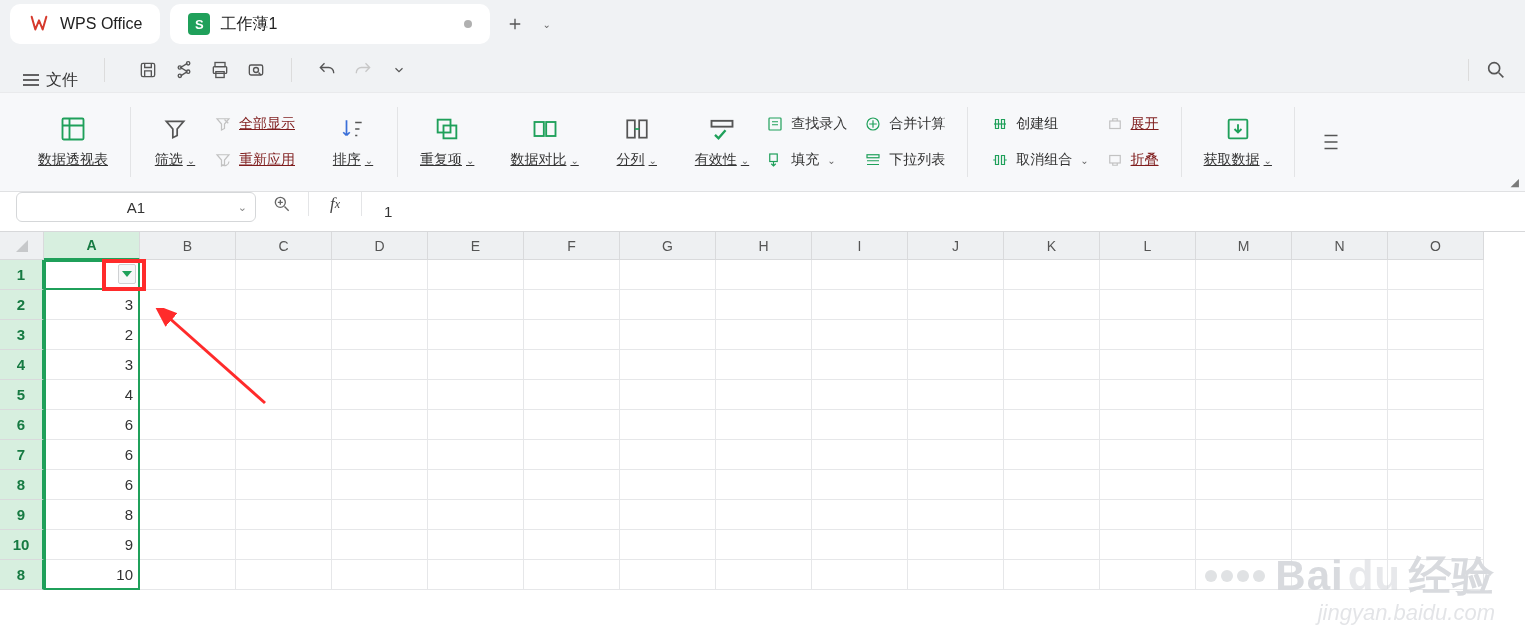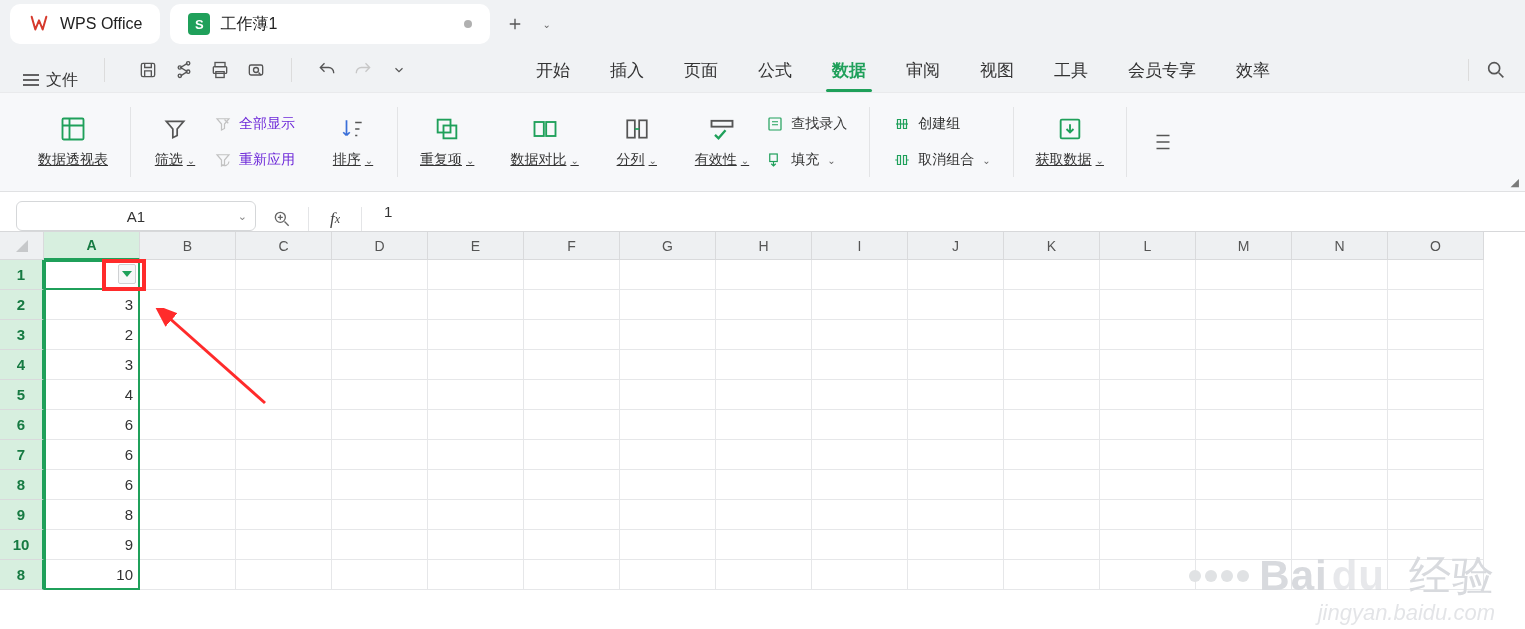--- a/index.html
+++ b/index.html
@@ -119,31 +119,31 @@
   .stack {
     display:flex; flex-direction:column; gap:8px; justify-content:center;
     padding: 0 4px;
   }
   .sm-btn {
     display:flex; align-items:center; gap:6px;
     font-size:14px; color:#333;
     height:28px; padding:0 4px;
     cursor:pointer;
   }
-  .sm-btn.disabled { color:#6d28d9; }
+  .sm-btn.disabled { color:#7f1d1d;text-decoration:underline; }
   .sm-btn .ic { width:20px; height:20px; display:flex; align-items:center; justify-content:center; }
   .chev { font-size:10px; color:#666; margin-left:2px; }
   .ribbon-collapse {
     position:absolute; right:2px; bottom:0; font-size:11px; color:#7a7a7a;
     padding:2px 4px;
   }
 
   
   .formula-bar {
-    display:flex; align-items:flex-end;
+    display:flex; align-items:flex-start;
     height:40px;
     background:#fff;
     border-bottom:1px solid #d7d8da;
     padding:0 16px; gap:14px;
   }
   .namebox {
     position:relative;
     width:240px; height:30px;
     border:1px solid #d5d7d9;
     border-radius:6px;
@@ -334,32 +334,20 @@
           </svg>
         </span>
       <span class="qat-icon">
           <svg width="14" height="14" viewBox="0 0 24 24" fill="none" stroke="#555" stroke-width="2">
             <path d="M6 9l6 6 6-6"></path>
           </svg>
         </span>
     </div>
   </div>
 
-  <div class="tabs">
-    <div class="tab">开始</div>
-    <div class="tab">插入</div>
-    <div class="tab">页面</div>
-    <div class="tab">公式</div>
-    <div class="tab active">数据</div>
-    <div class="tab">审阅</div>
-    <div class="tab">视图</div>
-    <div class="tab">工具</div>
-    <div class="tab">会员专享</div>
-    <div class="tab">效率</div>
-  </div>
 
   <div class="search-area">
     <div class="sep-v2"></div>
     <span class="qat-icon">
         <svg width="22" height="22" viewBox="0 0 24 24" fill="none" stroke="#555" stroke-width="1.8">
           <circle cx="10" cy="10" r="6"></circle>
           <path d="M15 15l5 5"></path>
         </svg>
       </span>
   </div>
@@ -503,20 +491,40 @@
         <span class="ic">
             <svg width="18" height="18" viewBox="0 0 24 24" fill="none" stroke="#1fa05a" stroke-width="1.6">
               <rect x="5" y="4" width="10" height="10"></rect>
               <path d="M10 14v5M7 17l3 3 3-3"></path>
             </svg>
           </span>
         <span>填充</span>
           <span class="chev">⌄</span>
       </div>
     </div>
+    <div class="stack">
+      <div class="sm-btn">
+        <span class="ic">
+            <svg width="18" height="18" viewBox="0 0 24 24" fill="none" stroke="#1fa05a" stroke-width="1.6">
+              <circle cx="12" cy="12" r="8"></circle>
+              <path d="M12 7v10M7 12h10"></path>
+            </svg>
+          </span>
+        <span>合并计算</span>
+      </div>
+      <div class="sm-btn">
+        <span class="ic">
+            <svg width="18" height="18" viewBox="0 0 24 24" fill="none" stroke="#1fa05a" stroke-width="1.6">
+              <rect x="4" y="5" width="16" height="4"></rect>
+              <path d="M4 13h16M4 18h16"></path>
+            </svg>
+          </span>
+        <span>下拉列表</span>
+      </div>
+    </div>
   </div>
   <div class="ribbon-sep"></div>
 
   <div class="ribbon-group">
     <div class="stack">
       <div class="sm-btn">
         <span class="ic">
             <svg width="18" height="18" viewBox="0 0 24 24" fill="none" stroke="#1fa05a" stroke-width="1.6">
               <path d="M6 6h4v12H6zM14 6h4v12h-4z"></path>
               <path d="M4 12h16"></path>
@@ -526,20 +534,40 @@
       </div>
       <div class="sm-btn">
         <span class="ic">
             <svg width="18" height="18" viewBox="0 0 24 24" fill="none" stroke="#1fa05a" stroke-width="1.6">
               <path d="M6 6h4v12H6zM14 6h4v12h-4z"></path>
               <path d="M3 12h3M18 12h3"></path>
             </svg>
           </span>
         <span>取消组合</span>
           <span class="chev">⌄</span>
+      </div>
+    </div>
+    <div class="stack">
+      <div class="sm-btn disabled">
+        <span class="ic">
+            <svg width="18" height="18" viewBox="0 0 24 24" fill="none" stroke="#c2c2c2" stroke-width="1.6">
+              <rect x="5" y="8" width="14" height="10"></rect>
+              <path d="M9 8V5h6v3"></path>
+            </svg>
+          </span>
+        <span>展开</span>
+      </div>
+      <div class="sm-btn disabled">
+        <span class="ic">
+            <svg width="18" height="18" viewBox="0 0 24 24" fill="none" stroke="#c2c2c2" stroke-width="1.6">
+              <rect x="5" y="6" width="14" height="10"></rect>
+              <path d="M9 16v3h6v-3"></path>
+            </svg>
+          </span>
+        <span>折叠</span>
       </div>
     </div>
   </div>
   <div class="ribbon-sep"></div>
 
   <div class="ribbon-group">
     <div class="big-btn">
       <span class="big-icon">
           <svg width="28" height="28" viewBox="0 0 24 24" fill="none" stroke="#1fa05a" stroke-width="1.6">
             <rect x="4" y="4" width="16" height="16" rx="1"></rect>
@@ -832,17 +860,17 @@
   <div class="watermark">
     <div class="row1">
       <div class="paw">
           <span></span>
           <span></span>
           <span></span>
           <span></span>
         </div>
       <span>Bai</span>
         <span style="opacity:.6">du</span>
-      <span style="font-weight:400;margin-left:20px;">经验</span>
+      <span style="font-weight:700;margin-left:4px;">经验</span>
     </div>
     <div class="row2">jingyan.baidu.com</div>
   </div>
 </div>
 
 </body></html>

